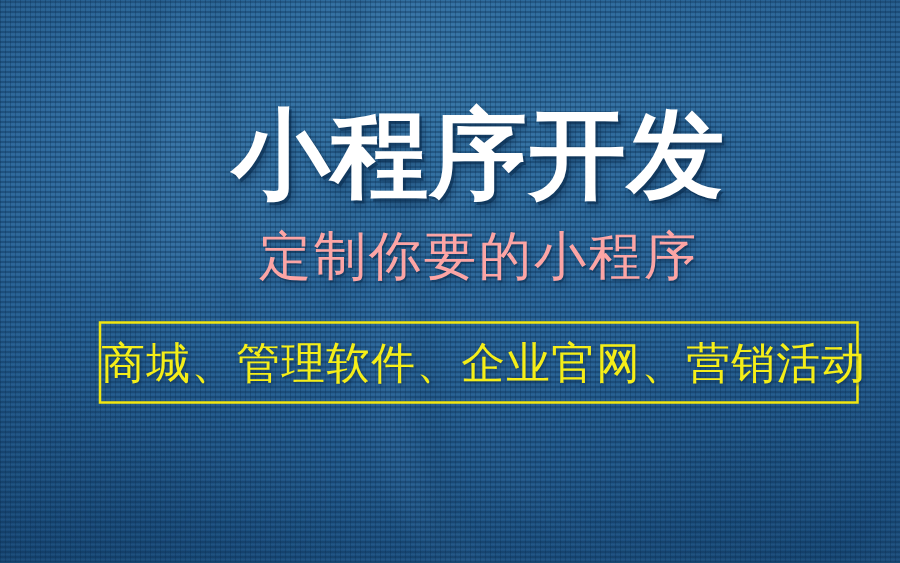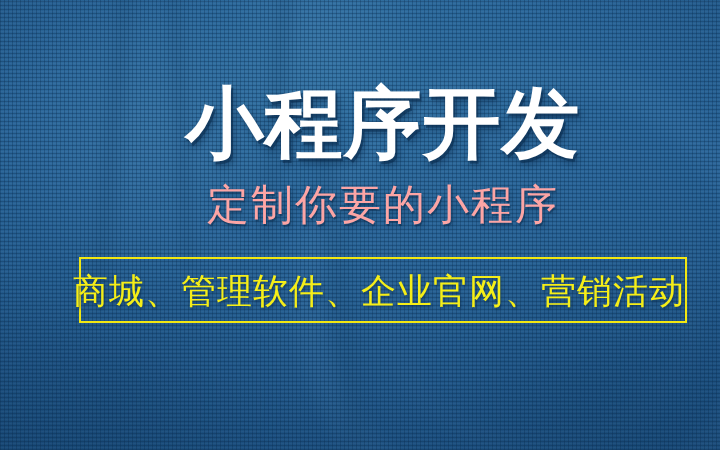--- a/index.html
+++ b/index.html
@@ -148,21 +148,21 @@
       2px 3px 6px rgba(8,36,66,.40);
   }
   .tagline-box {
     margin-top: 31px;
     width: 608px;
     height: 66px;
     box-sizing: border-box;
     border: 2px solid #f2e711;
     display: flex;
     align-items: center;
-    justify-content: flex-end;
+    justify-content: flex-start;
   }
   .tagline {
     font-size: 35px;
     line-height: 1;
     font-weight: 400;
     color: #f5ee18;
     letter-spacing: 1px;
     white-space: nowrap;
     text-shadow: 1px 2px 3px rgba(9,40,72,.55);
   }

